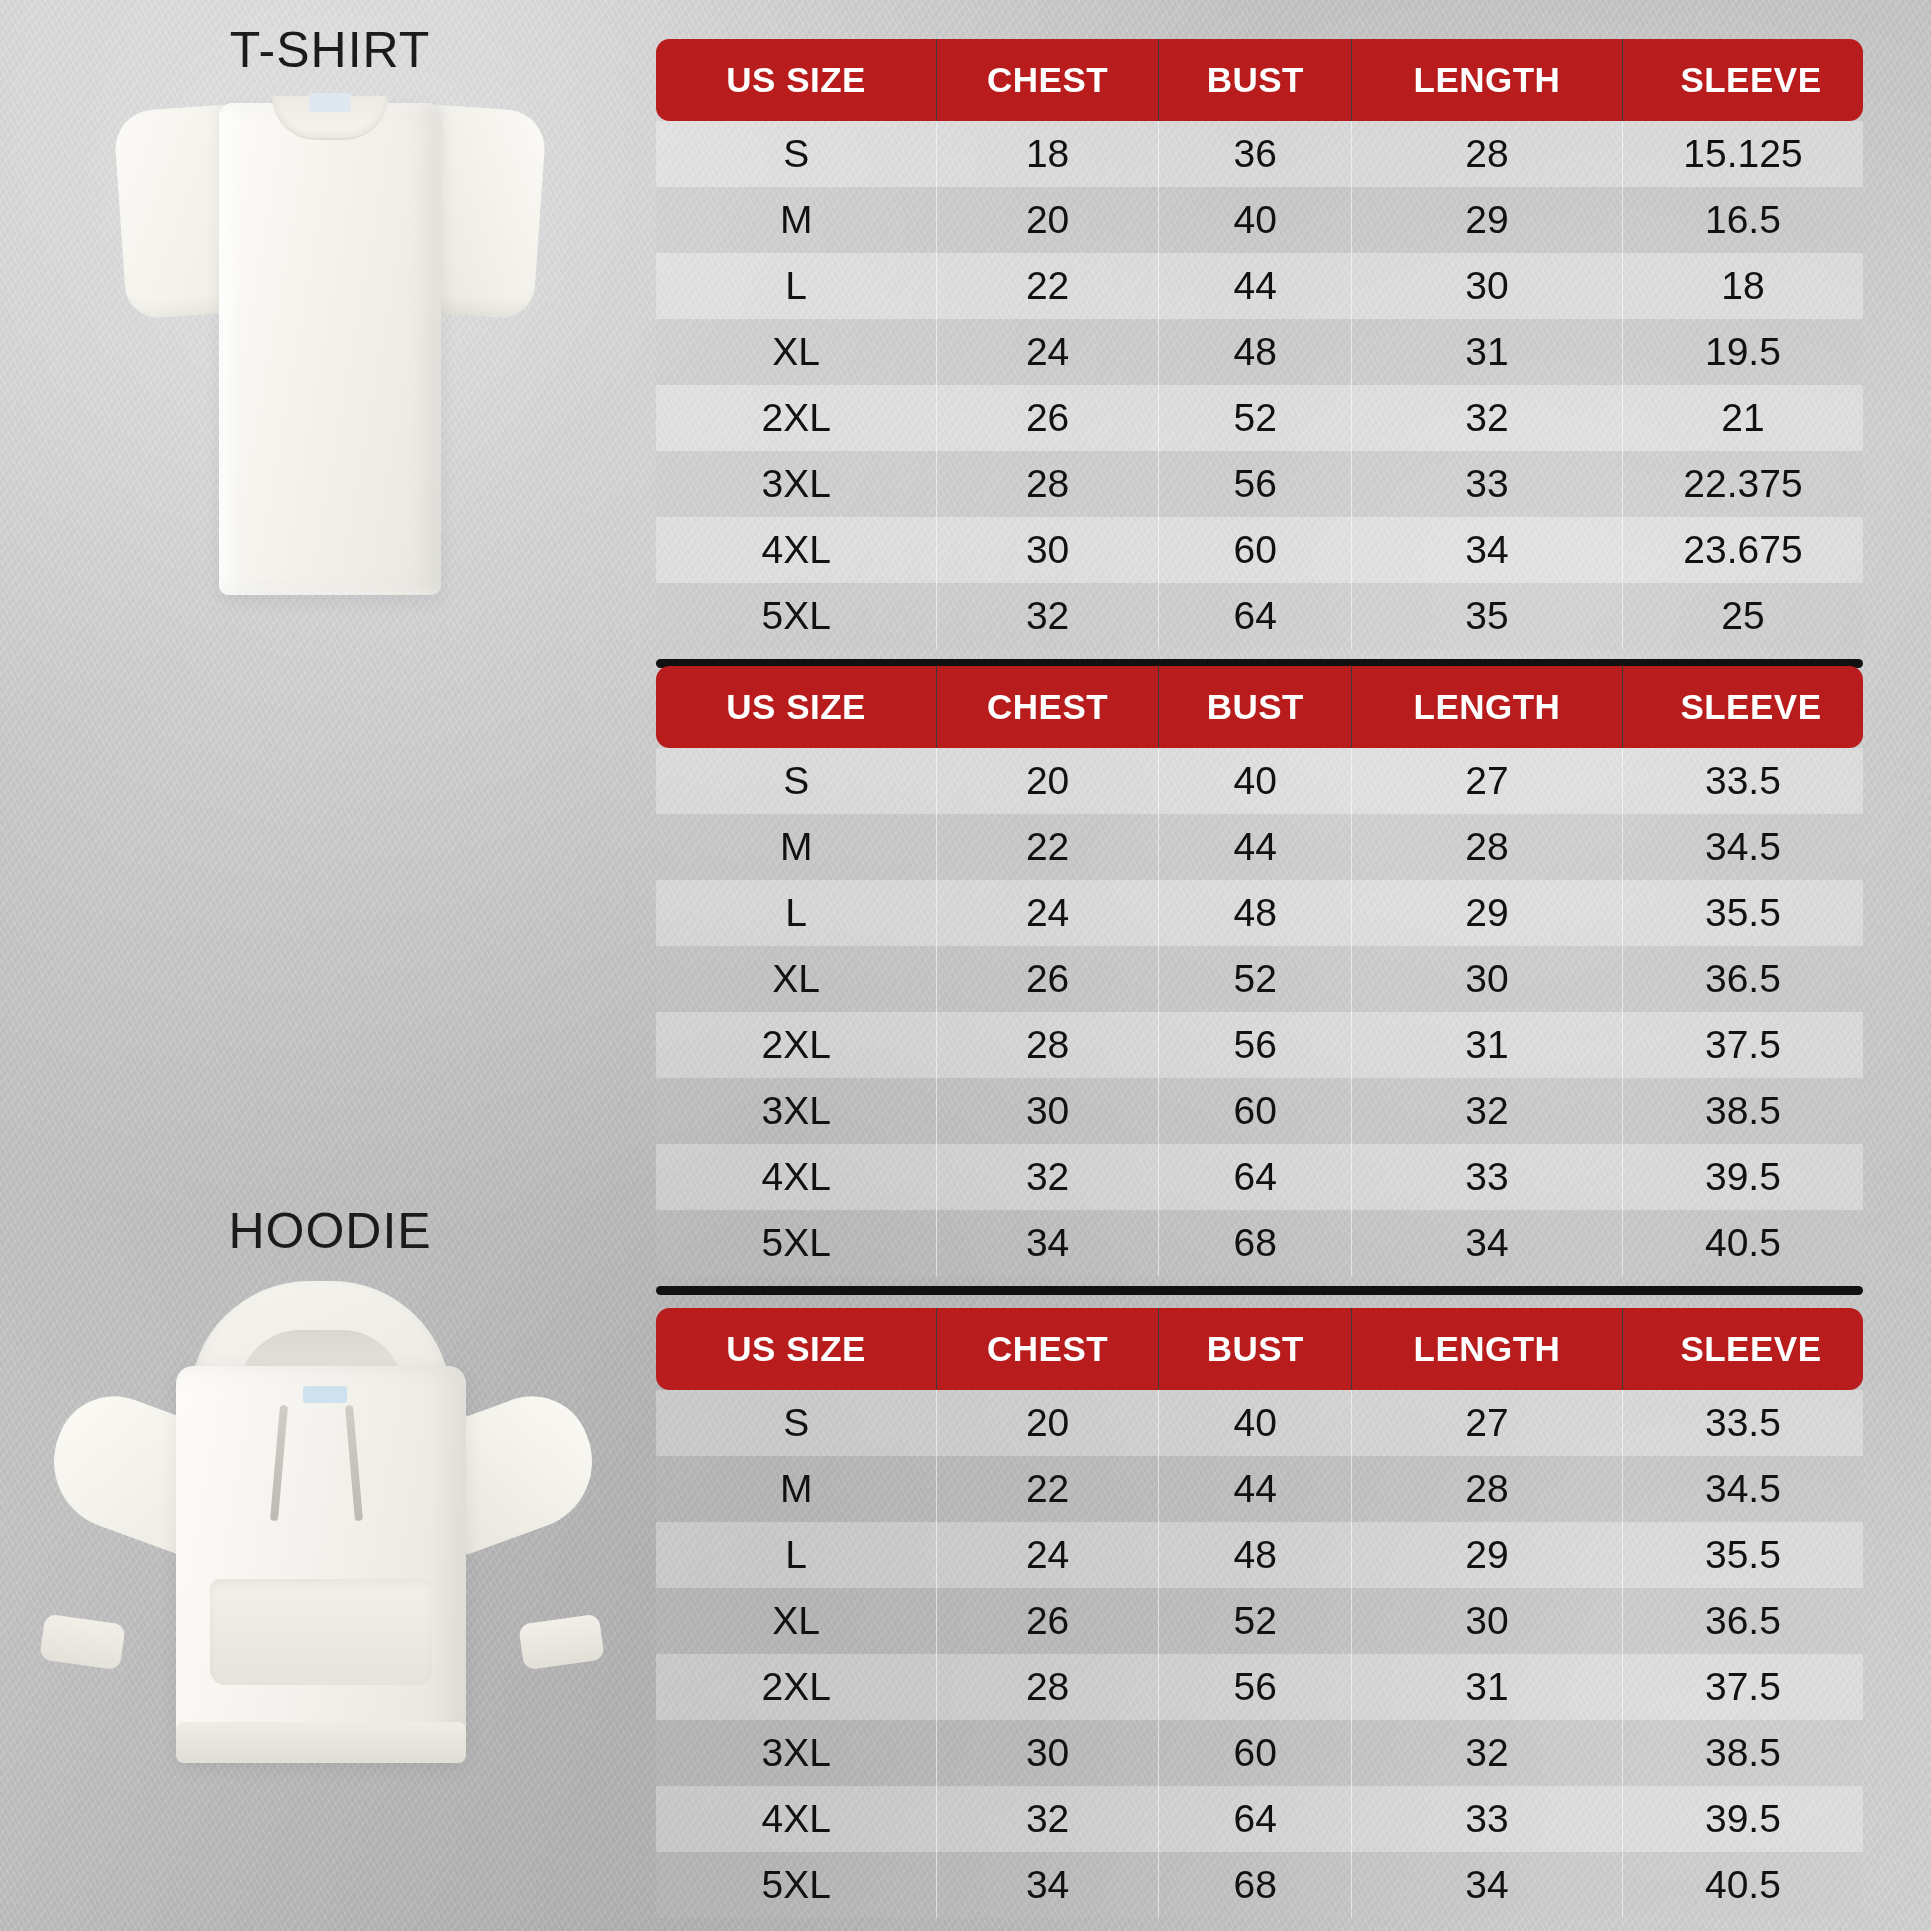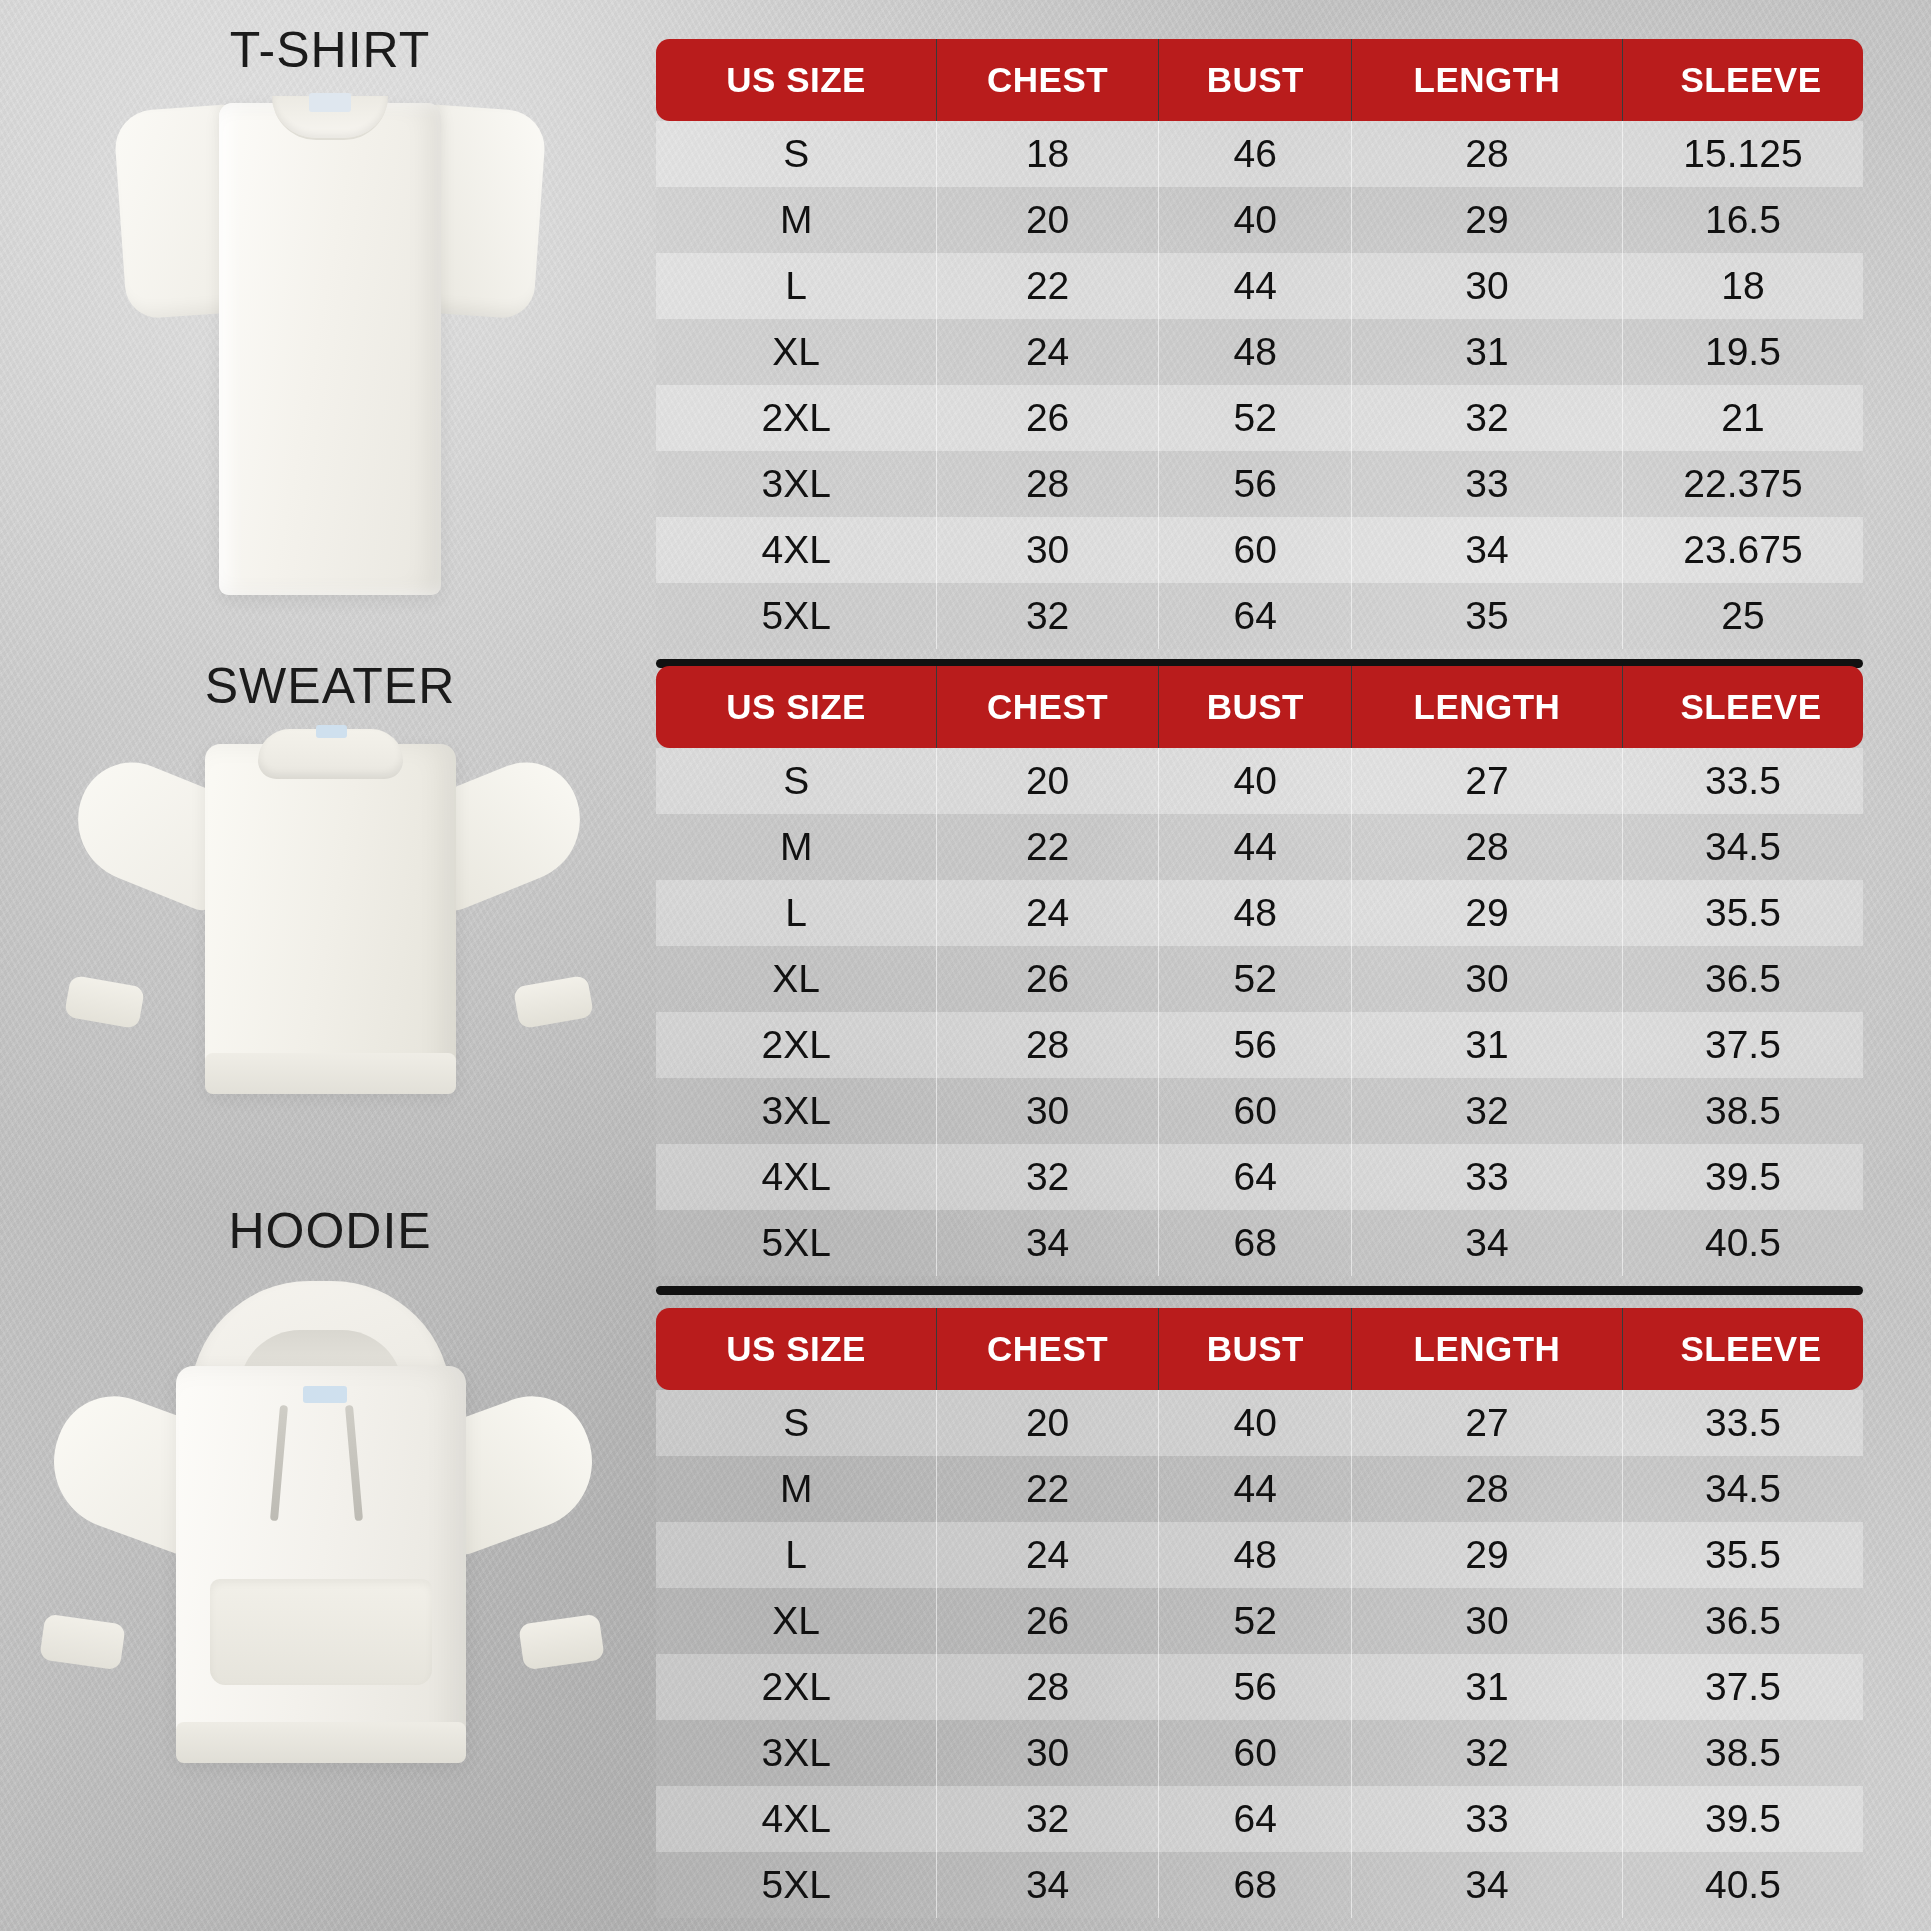--- a/index.html
+++ b/index.html
@@ -283,33 +283,20 @@
       <div class="garment-title">T-SHIRT</div>
       <div class="garment-art tshirt-wrap">
         <div class="tshirt-sleeve-l"></div>
         <div class="tshirt-sleeve-r"></div>
         <div class="tshirt-body"></div>
         <div class="tshirt-collar"></div>
         <div class="tshirt-label"></div>
       </div>
     </div>
 
-    <div class="garment-block title-sweater">
-      <div class="garment-title">SWEATER</div>
-      <div class="garment-art sweater-wrap">
-        <div class="sw-sleeve-l"></div>
-        <div class="sw-sleeve-r"></div>
-        <div class="sw-cuff-l"></div>
-        <div class="sw-cuff-r"></div>
-        <div class="sw-body"></div>
-        <div class="sw-hem"></div>
-        <div class="sw-collar"></div>
-        <div class="sw-tag"></div>
-      </div>
-    </div>
 
     <div class="garment-block title-hoodie">
       <div class="garment-title">HOODIE</div>
       <div class="garment-art hoodie-wrap">
         <div class="hd-hood"></div>
         <div class="hd-hood-inner"></div>
         <div class="hd-sleeve-l"></div>
         <div class="hd-sleeve-r"></div>
         <div class="hd-cuff-l"></div>
         <div class="hd-cuff-r"></div>
@@ -341,21 +328,21 @@
             <th>CHEST</th>
             <th>BUST</th>
             <th>LENGTH</th>
             <th>SLEEVE</th>
           </tr>
         </thead>
         <tbody>
           <tr>
             <td>S</td>
             <td>18</td>
-            <td>46</td>
+            <td>36</td>
             <td>28</td>
             <td>15.125</td>
           </tr>
           <tr>
             <td>M</td>
             <td>20</td>
             <td>40</td>
             <td>29</td>
             <td>16.5</td>
           </tr>

